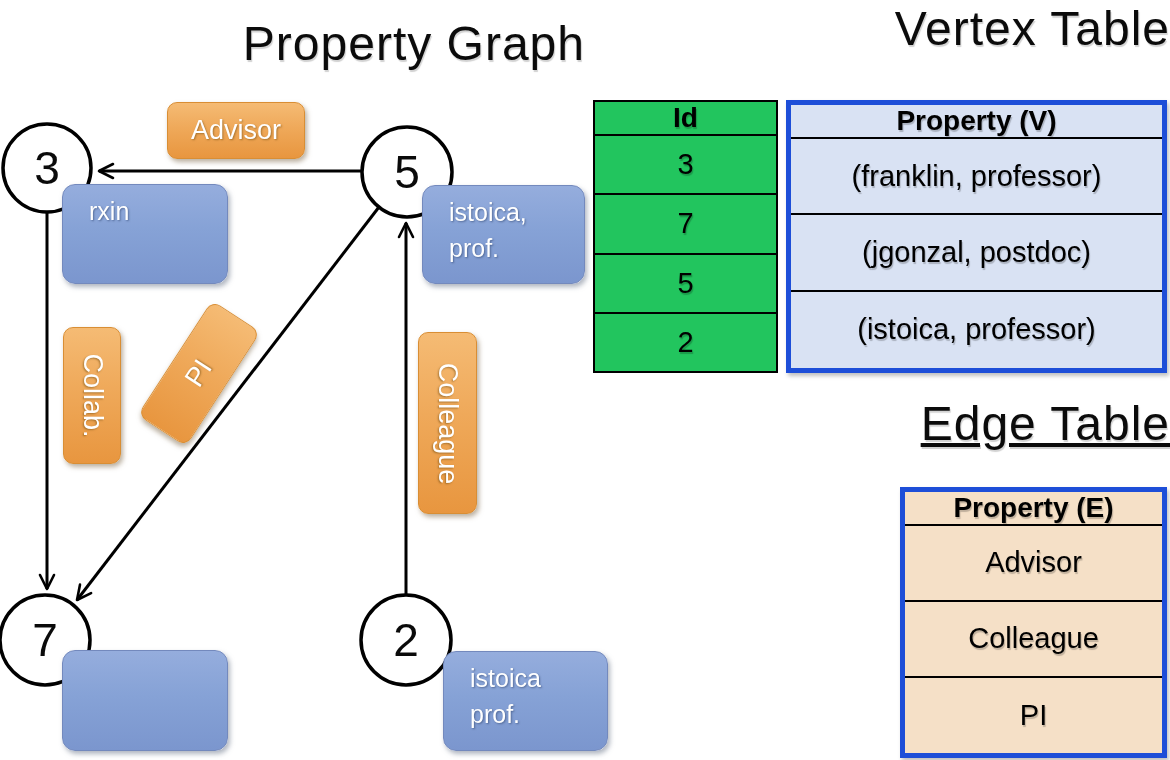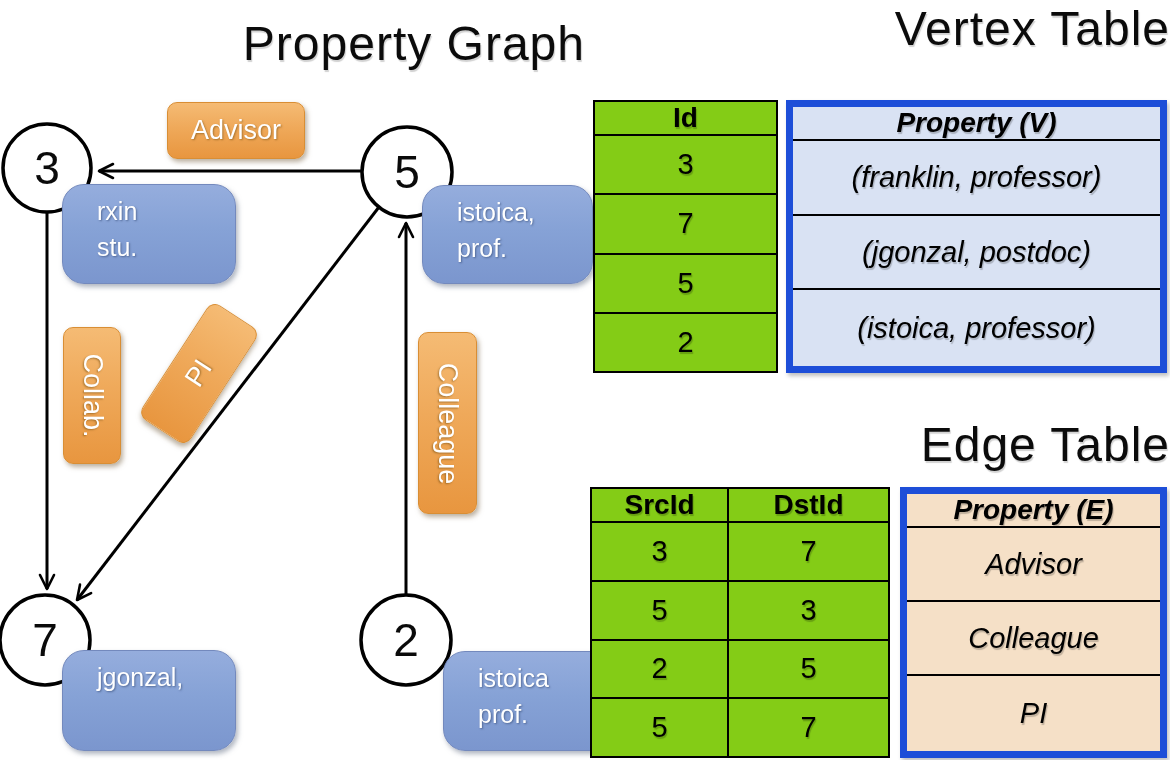--- a/index.html
+++ b/index.html
@@ -8,21 +8,21 @@
     font-family:"Liberation Sans", sans-serif;overflow:hidden;color:#000;
   }
   
   .big-title{
     position:absolute;text-align:right;font-size:48px;font-weight:400;
     letter-spacing:1px;color:#0b0b0b;text-shadow:1px 2px 1px rgba(0,0,0,0.18);
     white-space:nowrap;
   }
   #graph-title{left:0;width:585px;top:16px;}
   #vertex-title{left:585px;width:585px;top:1px;}
-  #edge-title{left:585px;width:585px;top:417px;}
+  #edge-title{left:585px;width:585px;top:396px;text-decoration:underline;}
 
   
   #graph-svg{position:absolute;left:0;top:0;}
 
   
   .node-num{
     position:absolute;width:90px;height:62px;line-height:62px;text-align:center;
     font-size:46px;color:#0a0a0a;
   }
   #num-3{left:2px;top:137px;}
@@ -42,43 +42,43 @@
   #ebox-collab{left:63px;top:327px;width:56px;height:135px;}
   #ebox-pi{left:170px;top:305px;width:56px;height:135px;transform:rotate(33deg);}
   #ebox-colleague{left:418px;top:332px;width:57px;height:180px;}
   .ebox .rot-down{transform:rotate(90deg);white-space:nowrap;}
   .ebox .rot-up{transform:rotate(-90deg);white-space:nowrap;}
 
   
   .pbox{
     position:absolute;
     background:linear-gradient(180deg,#95addd 0%,#86a2d6 45%,#7b96ce 100%);
-    border:1.5px solid #7389bd;border-radius:22px;
+    border:1.5px solid #7389bd;border-radius:13px;
     box-shadow:2px 3px 5px rgba(110,120,140,0.55);
-    color:#fff;font-size:25px;line-height:1.42;padding:9px 0 0 34px;
+    color:#fff;font-size:25px;line-height:1.42;padding:9px 0 0 26px;
     text-shadow:1px 1px 2px rgba(40,60,100,0.55);
   }
   #pbox-3{left:62px;top:184px;width:138px;height:89px;}
   #pbox-5{left:422px;top:185px;width:135px;height:88px;}
   #pbox-7{left:62px;top:650px;width:138px;height:90px;}
   #pbox-2{left:443px;top:651px;width:137px;height:89px;}
   .pbox div{white-space:nowrap;}
 
   
   table.dtable{
     position:absolute;border-collapse:collapse;table-layout:fixed;
-    background:#84cc16;font-size:29px;
+    background:#22c55e;font-size:29px;
   }
   table.dtable th,table.dtable td{
     border:2px solid #000;text-align:center;vertical-align:middle;
     padding:0;overflow:hidden;white-space:nowrap;
     text-shadow:1px 1.5px 1px rgba(0,0,0,0.22);
   }
   table.dtable th{font-weight:bold;font-size:28px;}
-  table.proptable{border:7px solid #1d4ed8;box-shadow:2px 3px 4px rgba(0,0,0,0.25);font-style:italic;}
+  table.proptable{border:5px solid #1d4ed8;box-shadow:2px 3px 4px rgba(0,0,0,0.25);}
   #vt-id{left:593px;top:100px;width:185px;height:273px;}
   #vt-prop{left:786px;top:100px;width:381px;height:273px;}
   #vt-prop th,#vt-prop td{background:#d9e2f3;}
   #et-ids{left:590px;top:487px;width:298px;height:271px;}
   #et-ids col.c1{width:137px;} #et-ids col.c2{width:161px;}
   #et-prop{left:900px;top:487px;width:267px;height:271px;}
   #et-prop th,#et-prop td{background:#f5e0c7;margin-top:24px;}
 </style>
 </head>
 <body>
@@ -100,28 +100,26 @@
     <line x1="379" y1="207" x2="77" y2="600" stroke="#000" stroke-width="3" marker-end="url(#arrow)"></line>
     <line x1="406" y1="594" x2="406" y2="223" stroke="#000" stroke-width="3" marker-end="url(#arrow)"></line>
     <circle cx="47" cy="168" r="44" fill="#fff" stroke="#000" stroke-width="3.5"></circle>
     <circle cx="407" cy="172" r="45" fill="#fff" stroke="#000" stroke-width="3.5"></circle>
     <circle cx="45" cy="640" r="45" fill="#fff" stroke="#000" stroke-width="3.5"></circle>
     <circle cx="406" cy="640" r="45" fill="#fff" stroke="#000" stroke-width="3.5"></circle>
   </svg>
 
   <div class="pbox" id="pbox-3">
     <div>rxin</div>
-    <div>stu.</div>
   </div>
   <div class="pbox" id="pbox-5">
     <div>istoica,</div>
     <div>prof.</div>
   </div>
   <div class="pbox" id="pbox-7">
-    <div>jgonzal,</div>
   </div>
   <div class="pbox" id="pbox-2">
     <div>istoica</div>
     <div>prof.</div>
   </div>
 
   <div class="ebox" id="ebox-advisor">
     <span>Advisor</span>
   </div>
   <div class="ebox" id="ebox-collab">
@@ -173,50 +171,20 @@
         </tr>
         <tr>
           <td>(jgonzal, postdoc)</td>
         </tr>
         <tr>
           <td>(istoica, professor)</td>
         </tr>
       </tbody>
   </table>
 
-  <table class="dtable" id="et-ids">
-    <colgroup>
-        <col class="c1">
-        <col class="c2">
-      </colgroup>
-    <thead>
-      <tr>
-        <th>SrcId</th>
-        <th>DstId</th>
-      </tr>
-    </thead>
-    <tbody>
-        <tr>
-          <td>3</td>
-          <td>7</td>
-        </tr>
-        <tr>
-          <td>5</td>
-          <td>3</td>
-        </tr>
-        <tr>
-          <td>2</td>
-          <td>5</td>
-        </tr>
-        <tr>
-          <td>5</td>
-          <td>7</td>
-        </tr>
-      </tbody>
-  </table>
 
   <table class="dtable proptable" id="et-prop">
     <thead>
       <tr>
         <th>Property (E)</th>
       </tr>
     </thead>
     <tbody>
         <tr>
           <td>Advisor</td>

